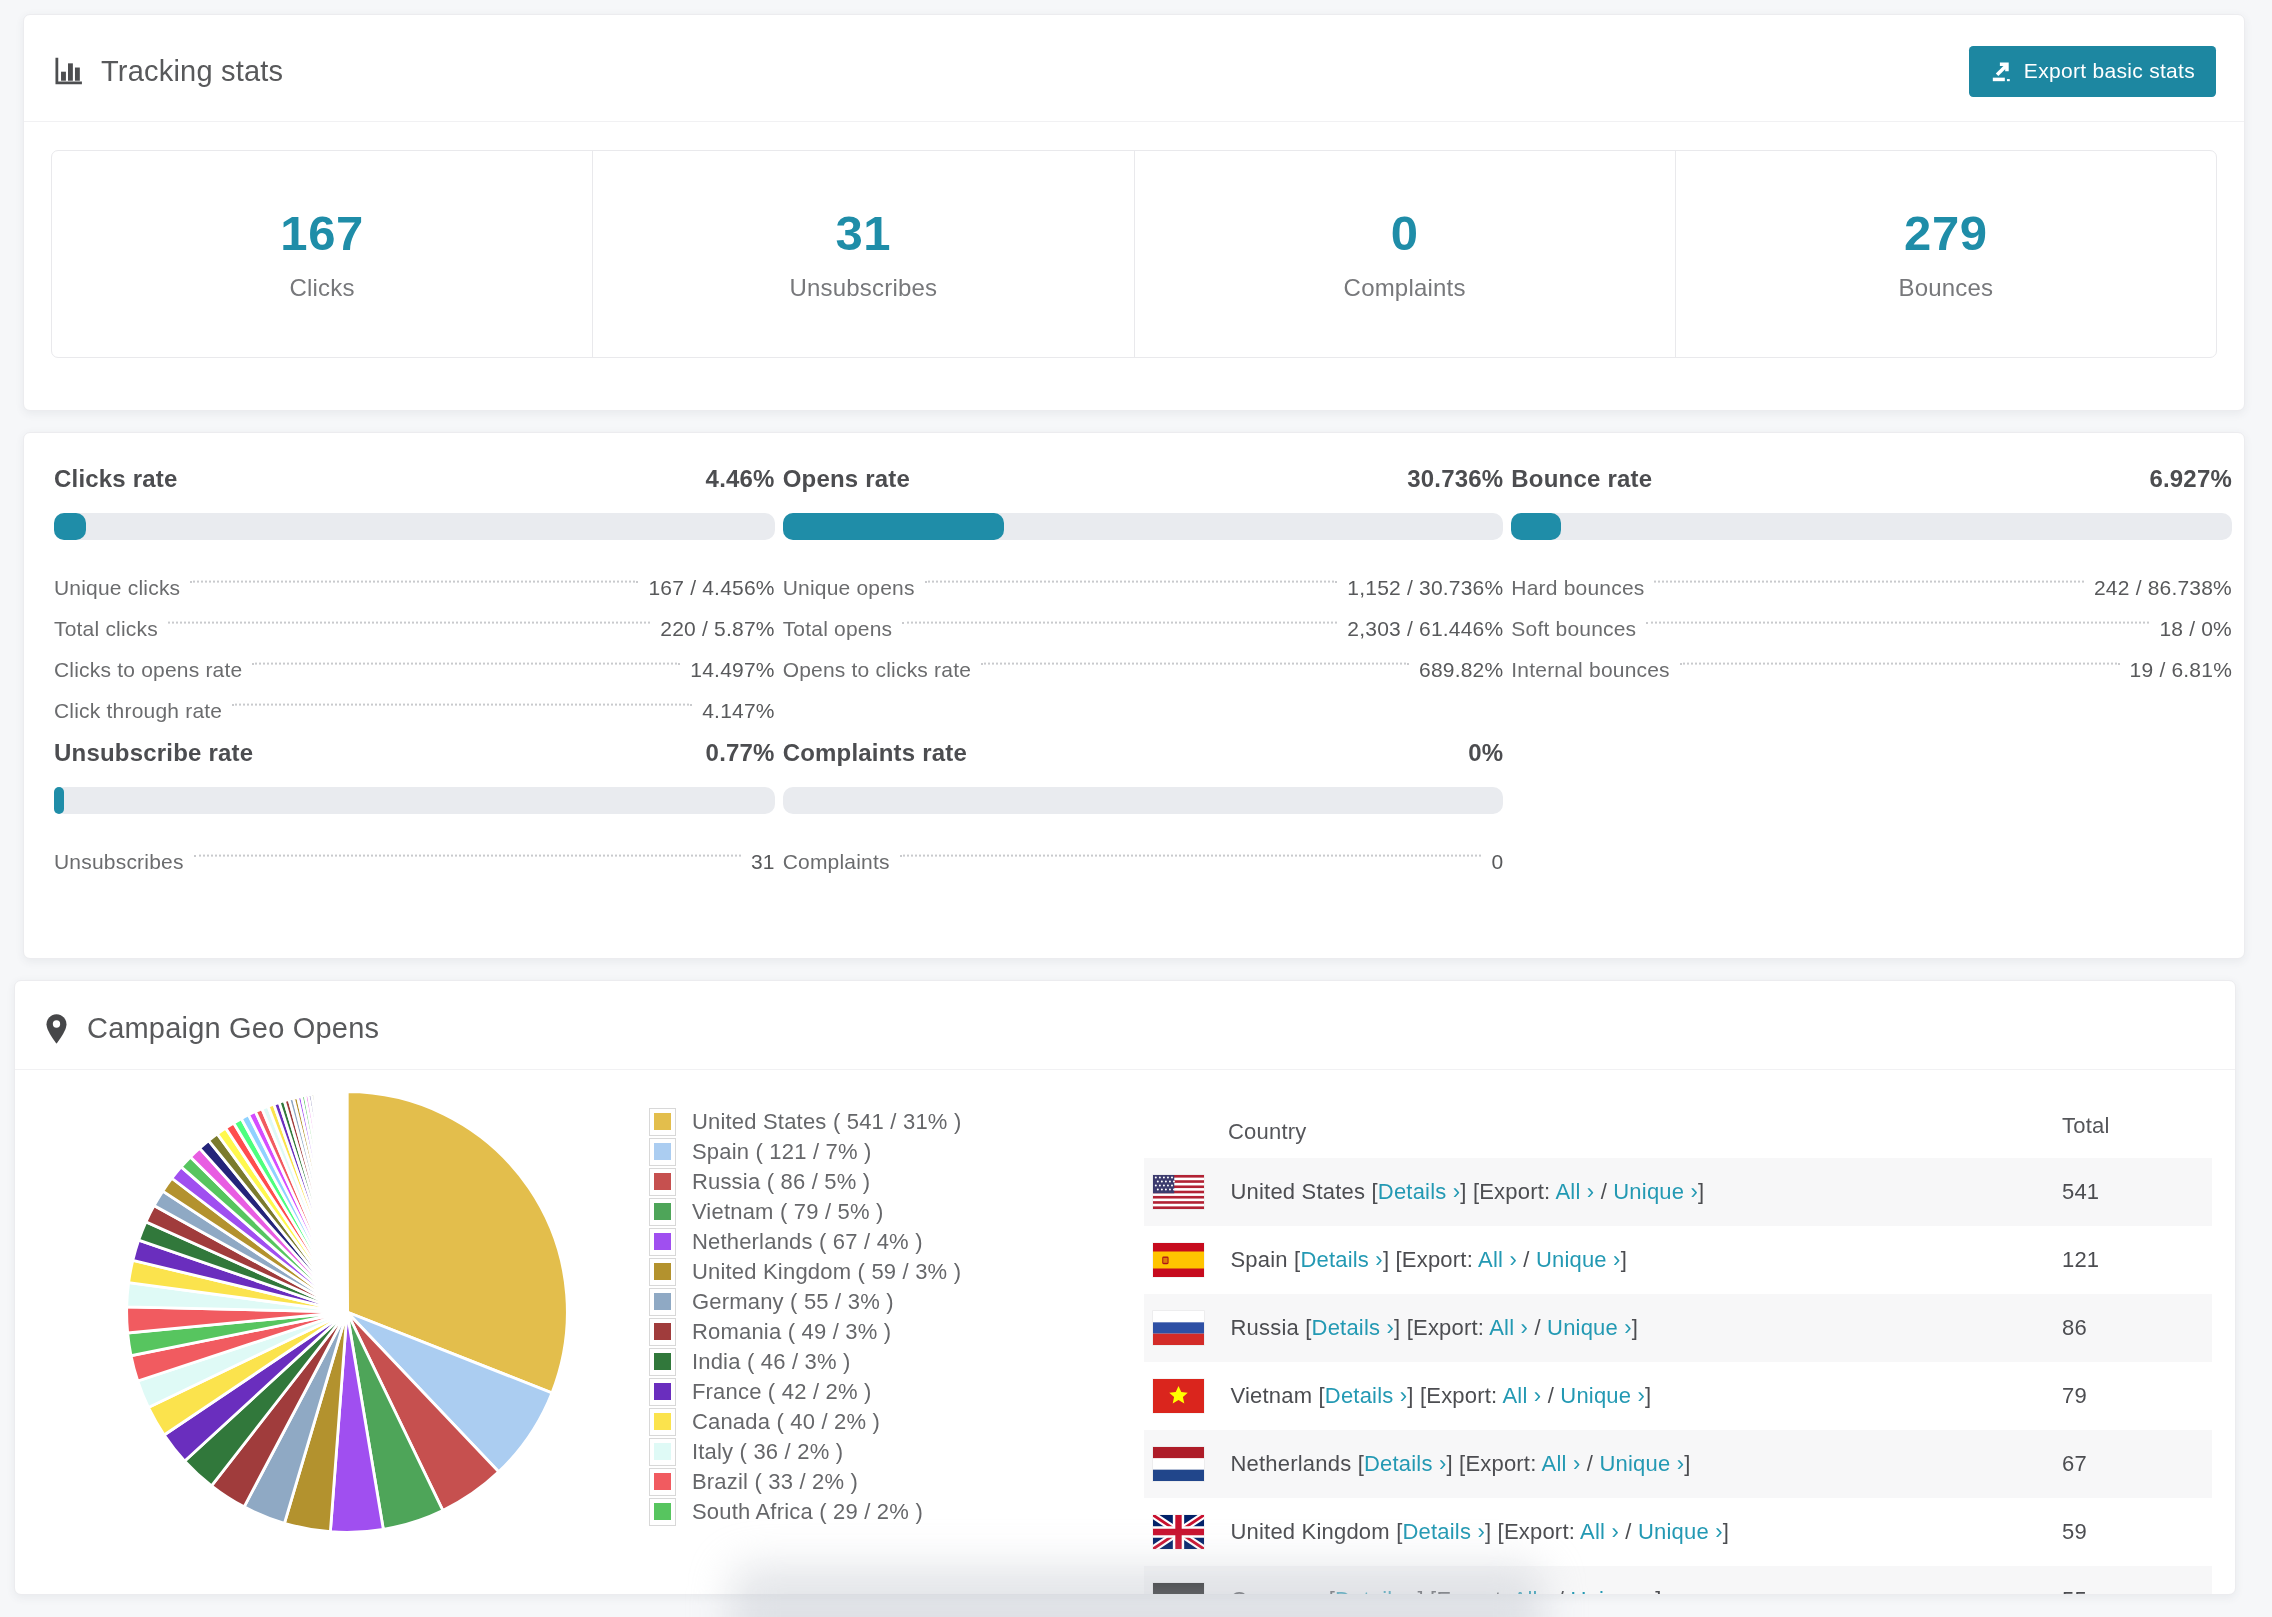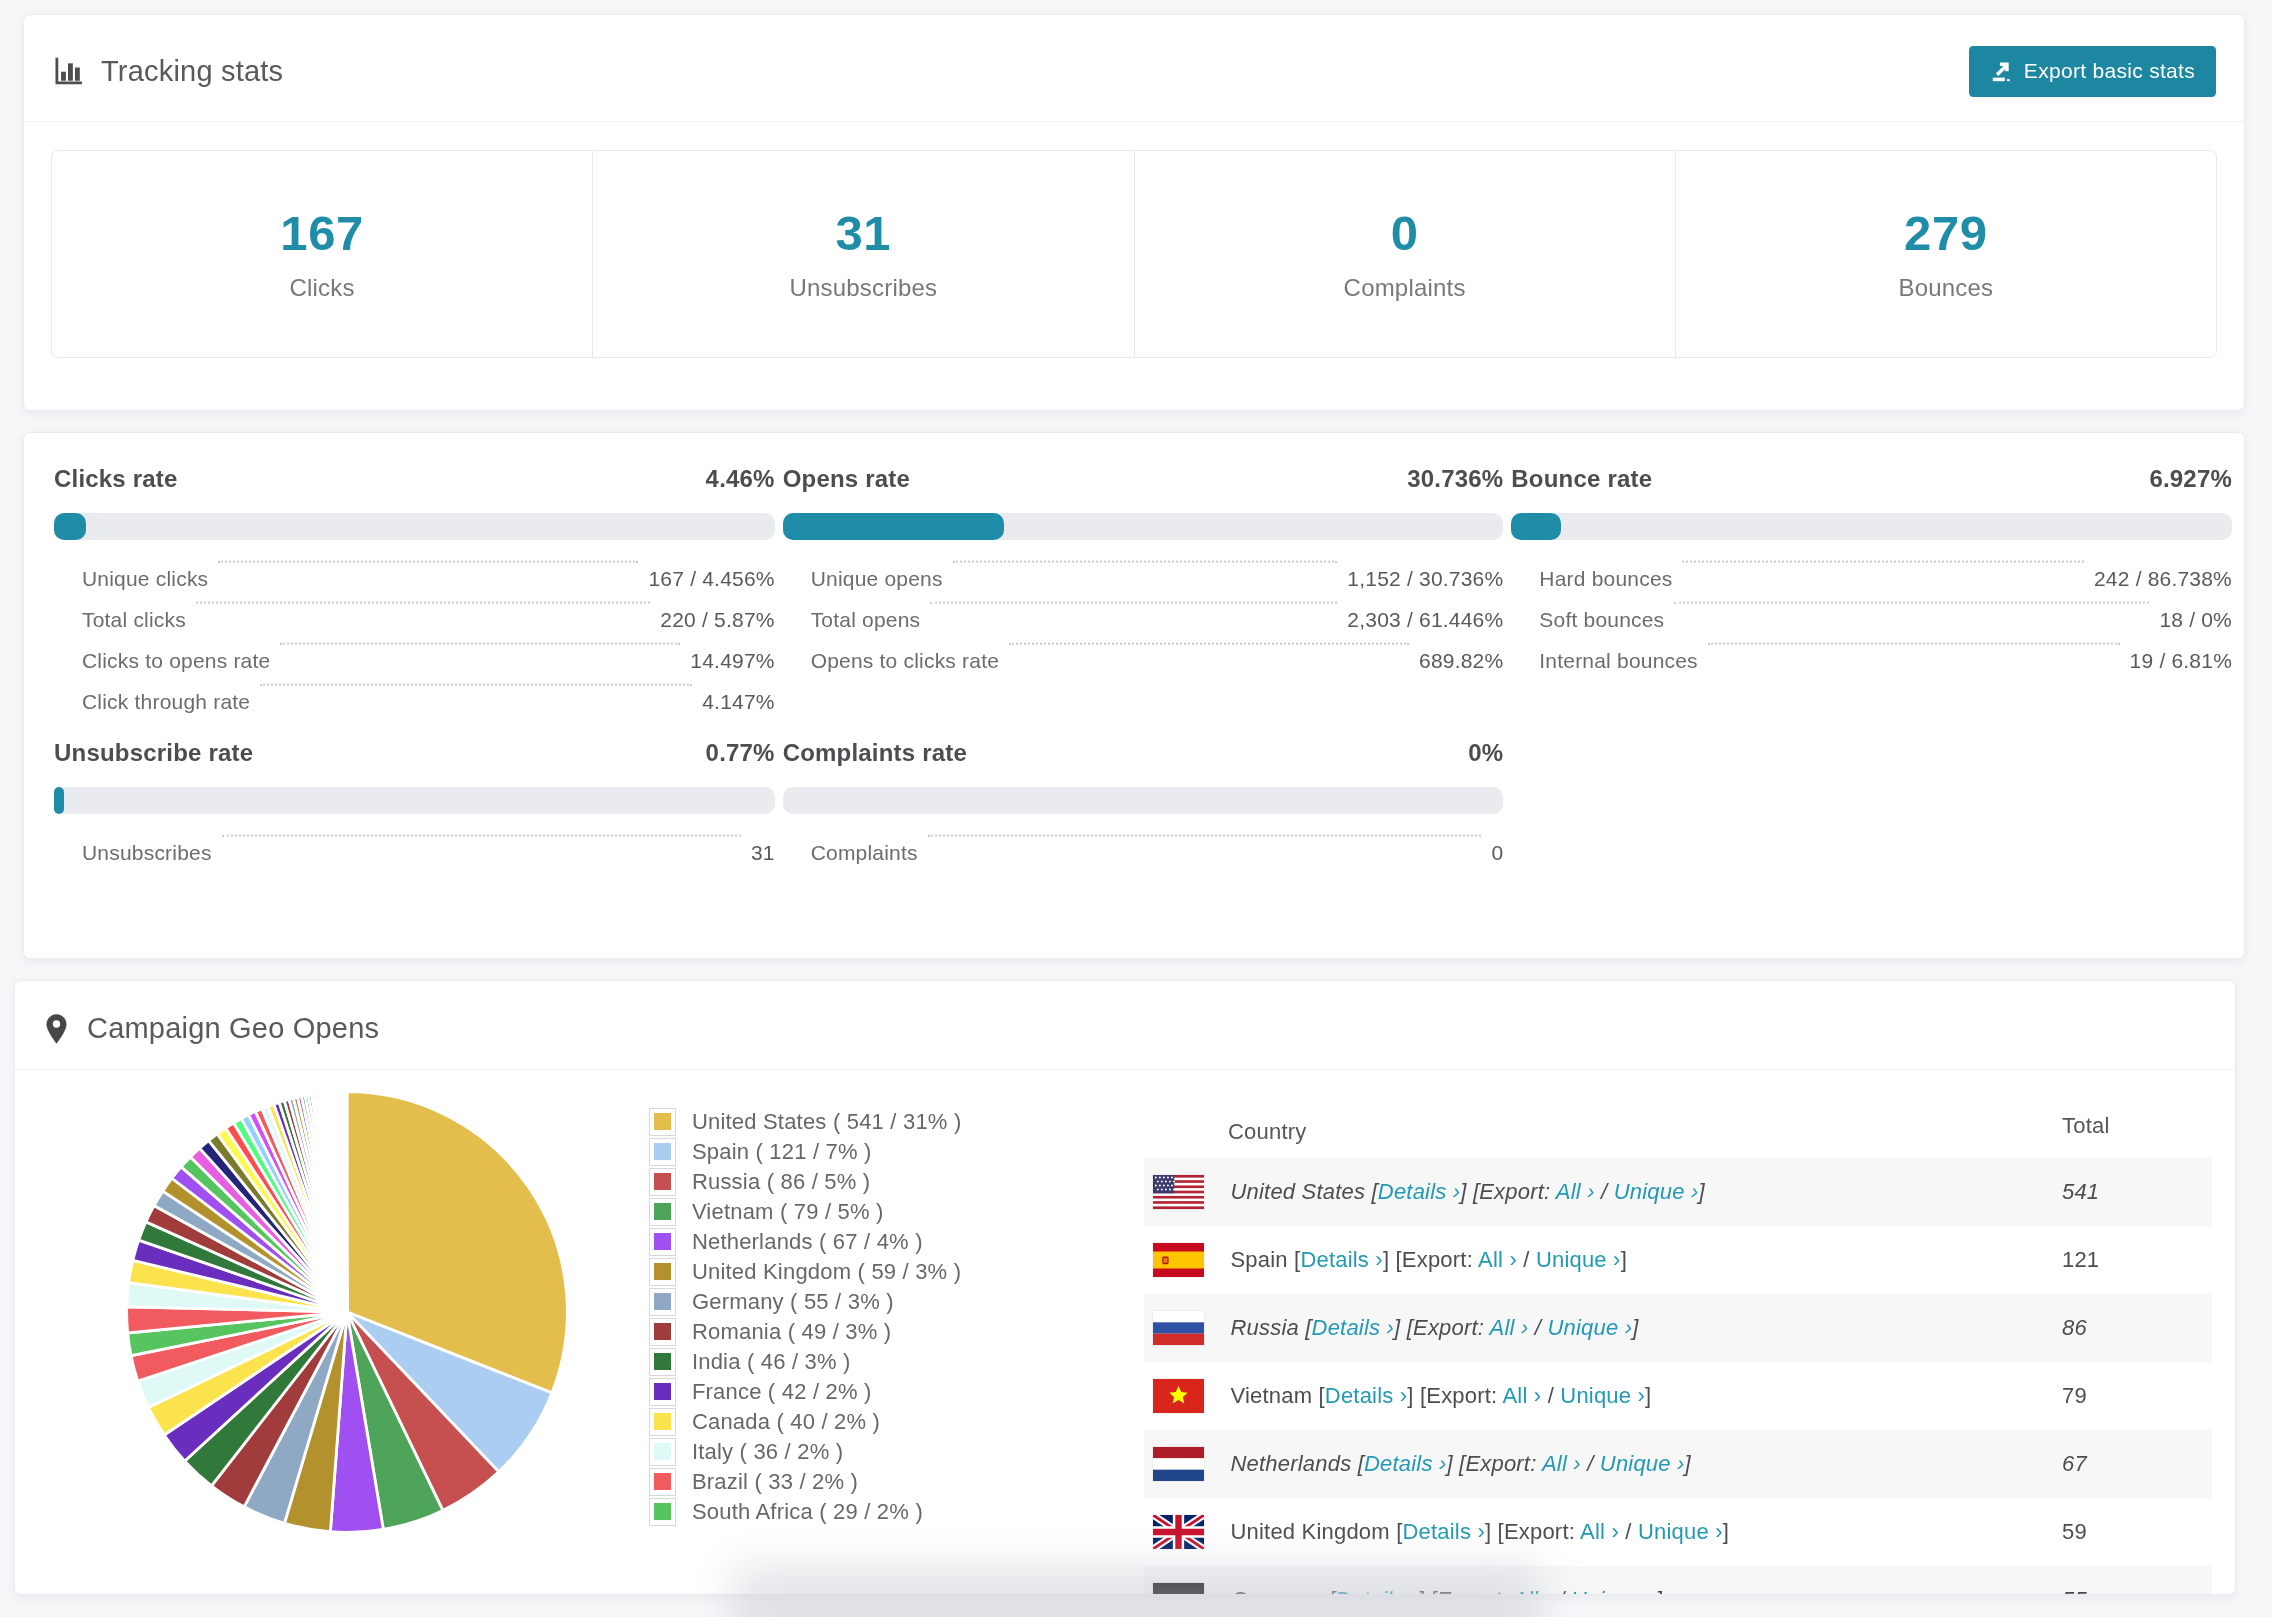--- a/index.html
+++ b/index.html
@@ -37,38 +37,38 @@
   .stat-box + .stat-box{border-left:1.4px solid #e9e9ec;}
   .stat-value{font-size:49px;font-weight:700;letter-spacing:0.7px;}
   .stat-label{font-size:24px;color:#77787b;margin-top:12.7px;}
 
   
   #rates-grid{display:grid;grid-template-columns:1fr 1fr 1fr;column-gap:49px;row-gap:51px;padding:32px 12px 31px 30px;gap:8px;}
   .rp-head{display:flex;justify-content:space-between;align-items:baseline;font-size:24px;font-weight:700;color:#4c4d50;}
   .rp-bar{margin-top:20px;height:27px;background:#e9ebef;border-radius:10px;position:relative;}
   .rp-fill{height:100%;border-radius:10px;}
   .rp-rows{margin-top:27px;}
-  .rp-row{display:flex;align-items:flex-start;height:41px;font-size:21px;margin-left:28px;}
+  .rp-row{display:flex;align-items:center;height:41px;font-size:21px;}
   .rp-label{color:#6b6c6e;white-space:nowrap;}
   .rp-dots{flex:1;border-bottom:2.1px dotted #c9cacd;margin:0 10px;transform:translateY(-6.4px);}
   .rp-value{color:#58595b;white-space:nowrap;}
 
   
   #geo-body{position:relative;height:532px;}
   #geo-pie{position:absolute;left:106px;top:15.5px;}
   #geo-legend{position:absolute;left:634px;top:37px;}
   .lg-item{display:flex;align-items:center;height:30px;gap:15.5px;font-size:22px;color:#66676a;}
   .lg-swatch{width:25.4px;height:25.4px;border:1.4px solid #d8d8d8;background:#fff;display:flex;align-items:center;justify-content:center;flex:none;}
   .lg-swatch i{display:block;width:17px;height:17px;}
 
   #geo-table{position:absolute;left:1129px;top:23px;width:1068px;}
   .gt-head{height:65px;display:flex;align-items:center;font-size:22px;color:#55565a;}
   .gt-head .col-country{padding-left:84px;margin-top:12px;}
   .gt-row{height:68px;display:flex;align-items:center;font-size:22px;color:#4c4d51;}
-  .gt-row.odd{background:#f7f7f8;font-style:italic;}
+  .gt-row.odd{background:#f7f7f8;}
   .col-country{flex:1;display:flex;align-items:center;min-width:0;}
   .gt-row .col-country{padding-left:8.5px;}
   .col-total{width:150px;flex:none;}
   .flag{width:51px;height:34px;margin-right:27px;flex:none;box-shadow:0 0 0 0.7px rgba(0,0,0,.06);}
   .flag svg{display:block;}
   .row-text{white-space:nowrap;}
   .lnk{color:#2399b3;cursor:pointer;}
 
   #bottom-blob{
     position:absolute;left:50%;top:1565px;transform:translateX(-50%);

